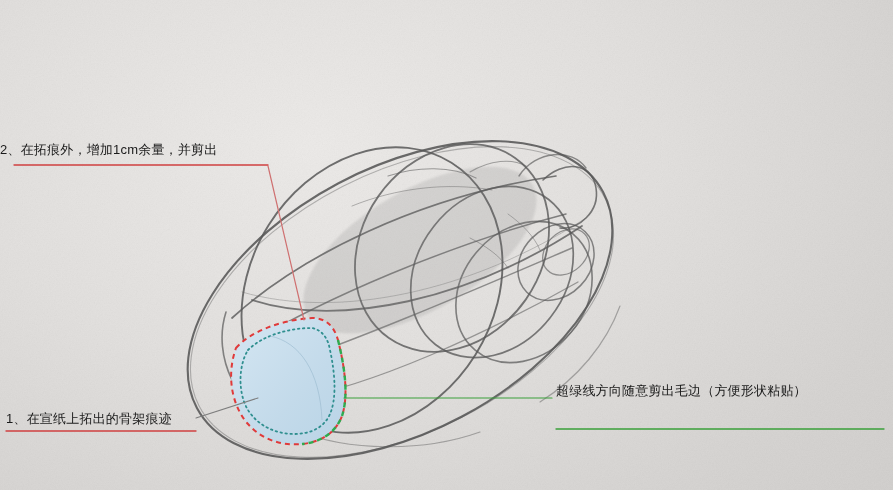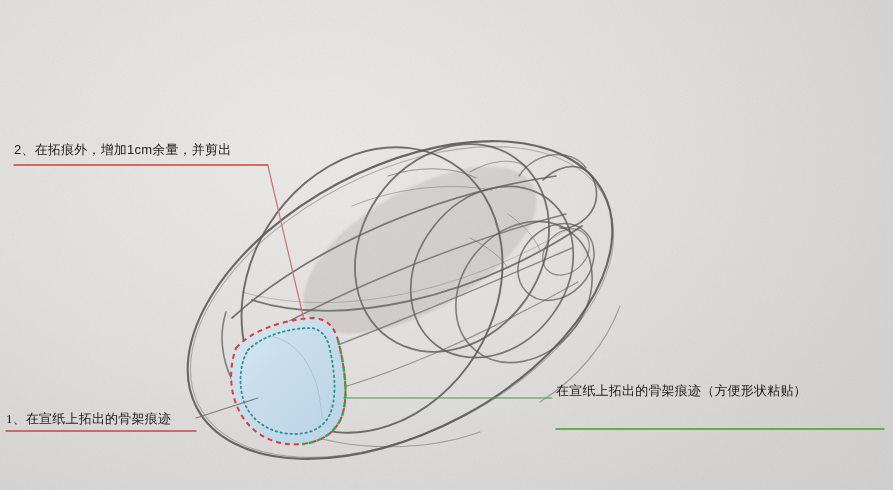--- a/index.html
+++ b/index.html
@@ -34,22 +34,22 @@
     inset: 0;
   }
   .callout-text {
     position: absolute;
     color: #1a1a1a;
     font-size: 13px;
     line-height: 1.45;
     white-space: nowrap;
     letter-spacing: 0.2px;
   }
-  #label-2 { left: 14px;  top: 141px; }
-  #label-1 { left: 6px;   top: 410px; font-family: Liberation Serif, serif; }
+  #label-2 { left: 0;  top: 141px; }
+  #label-1 { left: 6px;   top: 410px; }
   #label-3 { left: 556px; top: 382px; text-align: left; white-space: normal; width: 330px; }
   #label-3 .line2 { display: block; }
 </style>
 </head>
 <body>
 
 <div id="stage">
 
   <div id="paper"></div>
 
@@ -160,16 +160,16 @@
       <line x1="6" y1="431" x2="196" y2="431" stroke="#d04040" stroke-width="1.3"></line>
       <line x1="556" y1="429" x2="884" y2="429" stroke="#3aa03a" stroke-width="1.3"></line>
     </g>
   </svg>
 
   <div id="label-2" class="callout-text">2、在拓痕外，增加1cm余量，并剪出</div>
 
   <div id="label-1" class="callout-text">1、在宣纸上拓出的骨架痕迹</div>
 
   <div id="label-3" class="callout-text">
-    <span class="line2">在宣纸上拓出的骨架痕迹（方便形状粘贴）</span>
+    <span class="line2">超绿线方向随意剪出毛边（方便形状粘贴）</span>
   </div>
 
 </div>
 
 </body></html>

